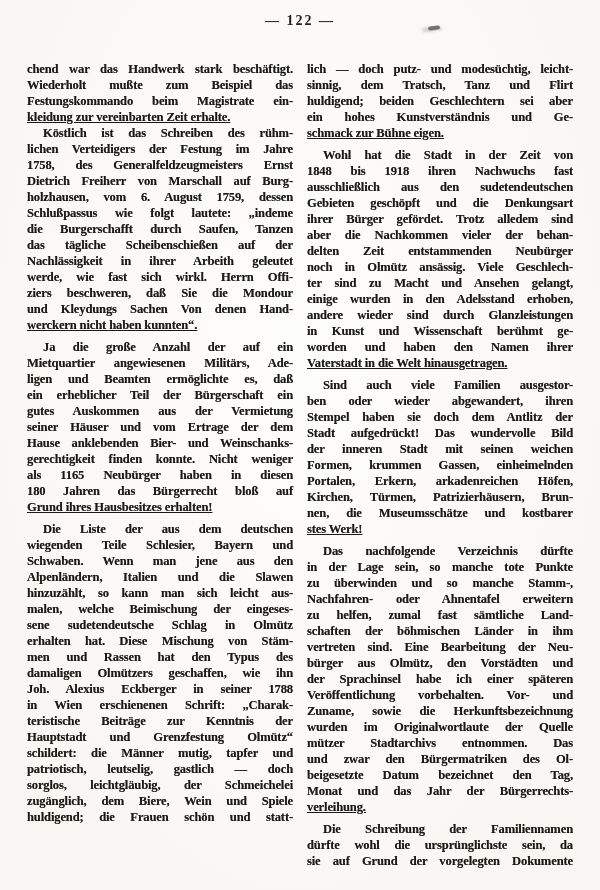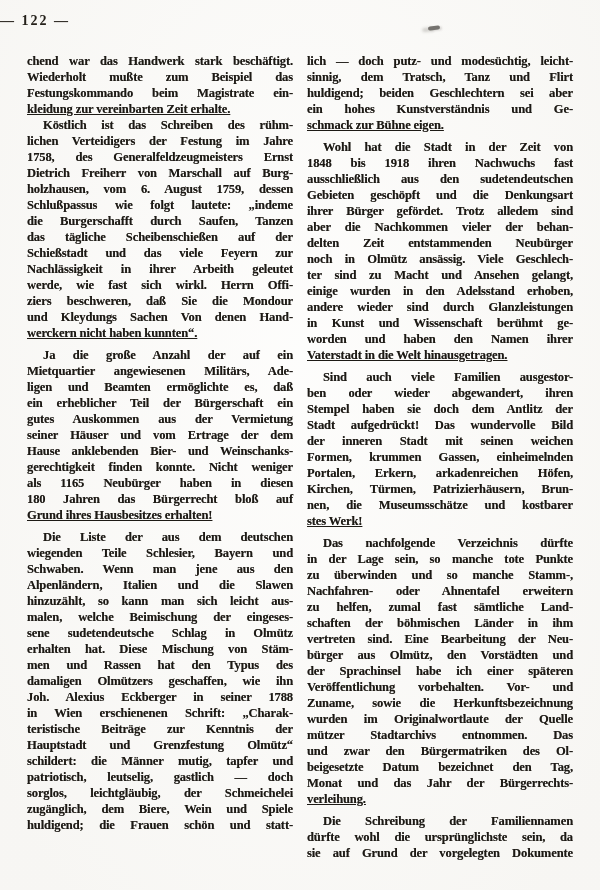--- a/index.html
+++ b/index.html
@@ -15,21 +15,21 @@
   .page {
     position: relative;
     width: 600px;
     height: 890px;
     background:
       radial-gradient(ellipse at 50% 40%, rgba(255,255,255,0.6), rgba(0,0,0,0.015) 90%),
       #fbfaf7;
   }
   .page-number {
     padding-top: 13px;
-    text-align: left;
+    text-align: center;
     font-size: 14px;
     font-weight: bold;
     letter-spacing: 2px;
     color: #24201a;
   }
   .smudge {
     position: absolute;
     left: 428px;
     top: 26px;
     width: 12px;
@@ -37,21 +37,21 @@
     background: #4a4742;
     opacity: 0.75;
     border-radius: 2px;
     transform: rotate(-6deg);
     box-shadow: -6px 1px 3px rgba(90,85,78,0.35), 2px 1px 2px rgba(90,85,78,0.25);
   }
   .columns {
     display: flex;
     gap: 14px;
     padding: 0 27px;
-    margin-top: 24px;
+    margin-top: 32px;
   }
   .col {
     width: 266px;
   }
   .para { margin: 0; }
   .para.gap { margin-top: 6px; }
   .line {
     font-size: 12.6px;
     font-weight: bold;
     letter-spacing: -0.15px;
@@ -83,21 +83,20 @@
         </div>
         <div class="para indent">
           <div class="line">Köstlich ist das Schreiben des rühm-</div>
           <div class="line">lichen Verteidigers der Festung im Jahre</div>
           <div class="line">1758, des Generalfeldzeugmeisters Ernst</div>
           <div class="line">Dietrich Freiherr von Marschall auf Burg-</div>
           <div class="line">holzhausen, vom 6. August 1759, dessen</div>
           <div class="line">Schlußpassus wie folgt lautete: „indeme</div>
           <div class="line">die Burgerschafft durch Saufen, Tanzen</div>
           <div class="line">das tägliche Scheibenschießen auf der</div>
-          <div class="line">Schießstadt und das viele Feyern zur</div>
           <div class="line">Nachlässigkeit in ihrer Arbeith geleutet</div>
           <div class="line">werde, wie fast sich wirkl. Herrn Offi-</div>
           <div class="line">ziers beschweren, daß Sie die Mondour</div>
           <div class="line">und Kleydungs Sachen Von denen Hand-</div>
           <div class="line end">werckern nicht haben kunnten“.</div>
         </div>
         <div class="para indent gap">
           <div class="line">Ja die große Anzahl der auf ein</div>
           <div class="line">Mietquartier angewiesenen Militärs, Ade-</div>
           <div class="line">ligen und Beamten ermöglichte es, daß</div>

